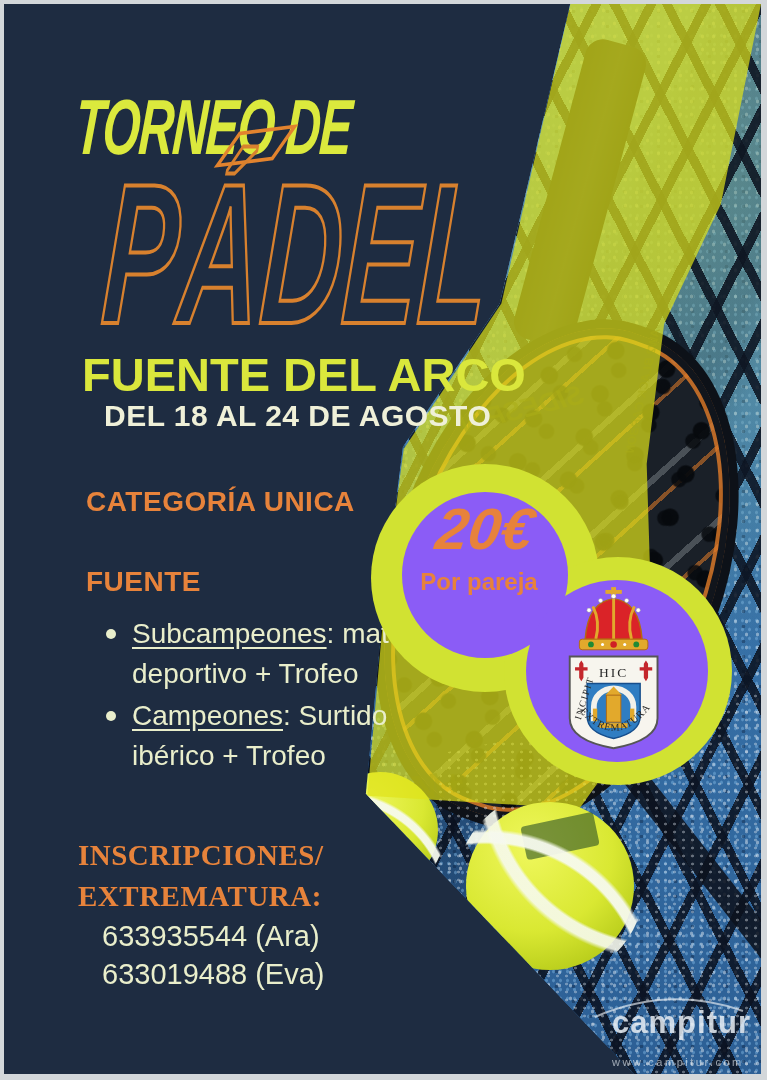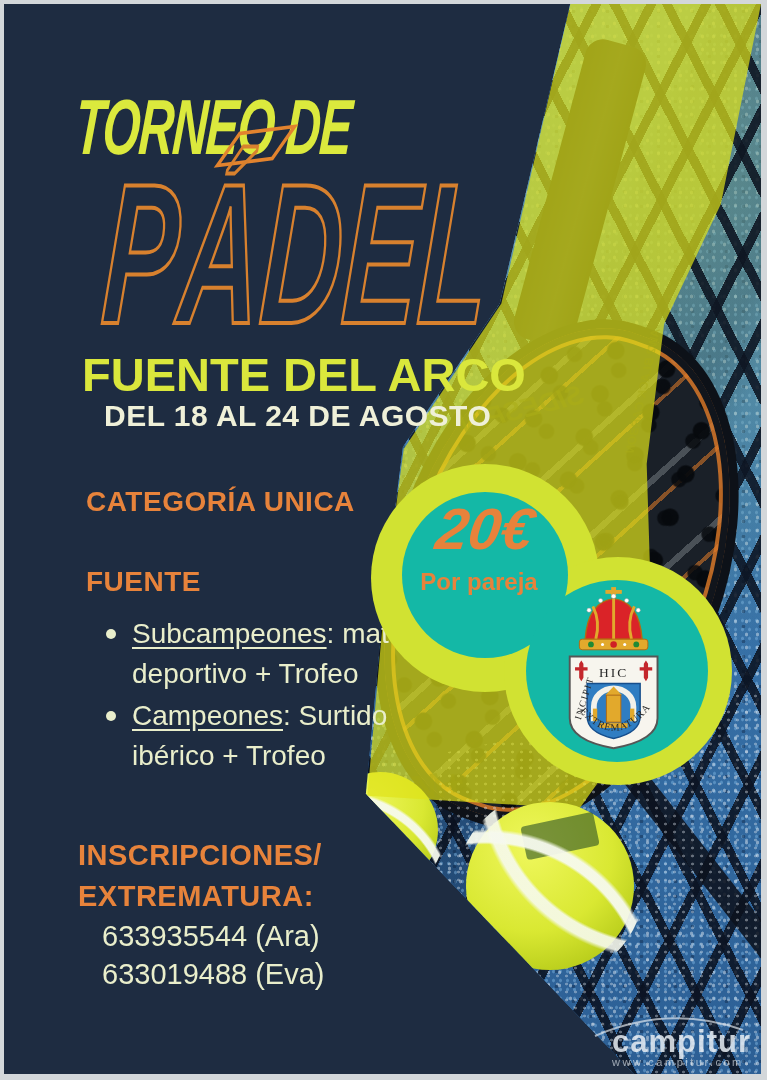--- a/index.html
+++ b/index.html
@@ -67,41 +67,41 @@
   .t-dates{position:absolute;left:100px;top:395px;font-size:30px;font-weight:bold;color:#eff0d8;
       letter-spacing:.5px;white-space:nowrap;}
   .t-category{position:absolute;left:82px;top:482px;font-size:28px;font-weight:bold;color:#e7833b;letter-spacing:.5px;text-align:right;}
   .t-premios{position:absolute;left:82px;top:562px;font-size:28px;font-weight:bold;color:#e7833b;letter-spacing:.5px;}
   .prizes{position:absolute;left:96px;top:610px;width:348px;margin:0;padding:0;list-style:none;
       font-size:28px;line-height:40px;color:#e9eecb;}
   .prizes li{position:relative;padding-left:32px;margin-bottom:2px;}
   .prizes li:before{content:"";position:absolute;left:6px;top:15px;width:10px;height:10px;border-radius:50%;background:#e9eecb;}
   .prizes .u{text-decoration:underline;text-underline-offset:4px;}
   .t-contact{position:absolute;left:74px;top:831px;font-size:29px;line-height:41px;font-weight:bold;
-      color:#e7833b;letter-spacing:.5px;}
+      color:#e7833b;letter-spacing:.5px;font-family:Liberation Serif, serif;}
   .t-phones{position:absolute;left:98px;top:913px;font-size:29px;line-height:38px;color:#e9eecb;}
 
   
   .ring{position:absolute;border-radius:50%;background:#d1e232;}
   .ring-price{left:367px;top:460px;width:228px;height:228px;}
   .ring-crest{left:500px;top:553px;width:228px;height:228px;}
-  .disc{position:absolute;border-radius:50%;background:#14b8a6;}
+  .disc{position:absolute;border-radius:50%;background:#8b5cf6;}
   .disc-price{left:398px;top:488px;width:166px;height:166px;}
   .disc-crest{left:522px;top:576px;width:182px;height:182px;display:flex;align-items:center;justify-content:center;}
   .price-amount{position:absolute;left:398px;top:496px;width:166px;text-align:center;font-size:58px;line-height:1;
       font-weight:900;font-style:italic;color:#e7823b;transform:skewX(-8deg);}
   .price-per{position:absolute;left:398px;top:564px;width:154px;text-align:center;font-size:24px;
       font-weight:bold;color:#e7823b;}
   .crest-text{font-family:"Liberation Serif",serif;fill:#2a2a2a;}
 
   
   .watermark{position:absolute;right:10px;bottom:6px;text-align:left;line-height:1;}
   .wm-arc{position:absolute;right:2px;top:-14px;}
   .wm-brand{font-size:31px;letter-spacing:1px;color:rgba(233,239,244,.85);font-weight:600;}
-  .wm-url{font-size:11px;letter-spacing:2.5px;color:rgba(225,232,238,.65);margin-top:0;}
+  .wm-url{font-size:11px;letter-spacing:2.5px;color:rgba(225,232,238,.65);margin-top:19px;}
 </style>
 </head>
 <body>
 
 <div class="stage">
   <div class="poster">
 
     <div class="photo">
       <div class="photo-base"></div>
       <div class="photo-teal"></div>

